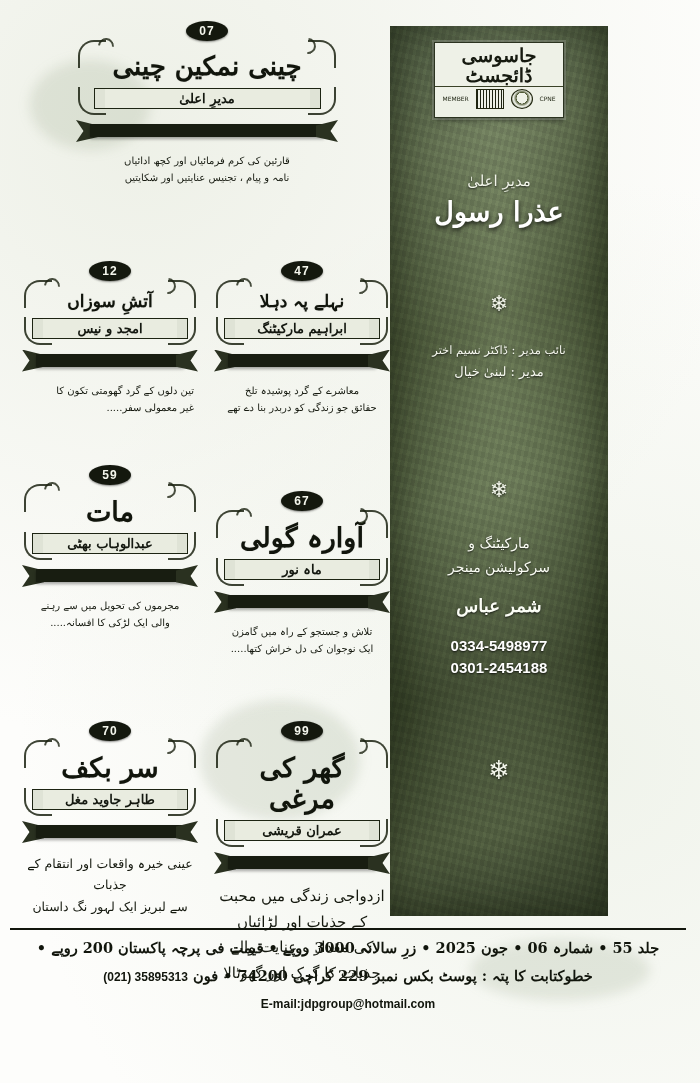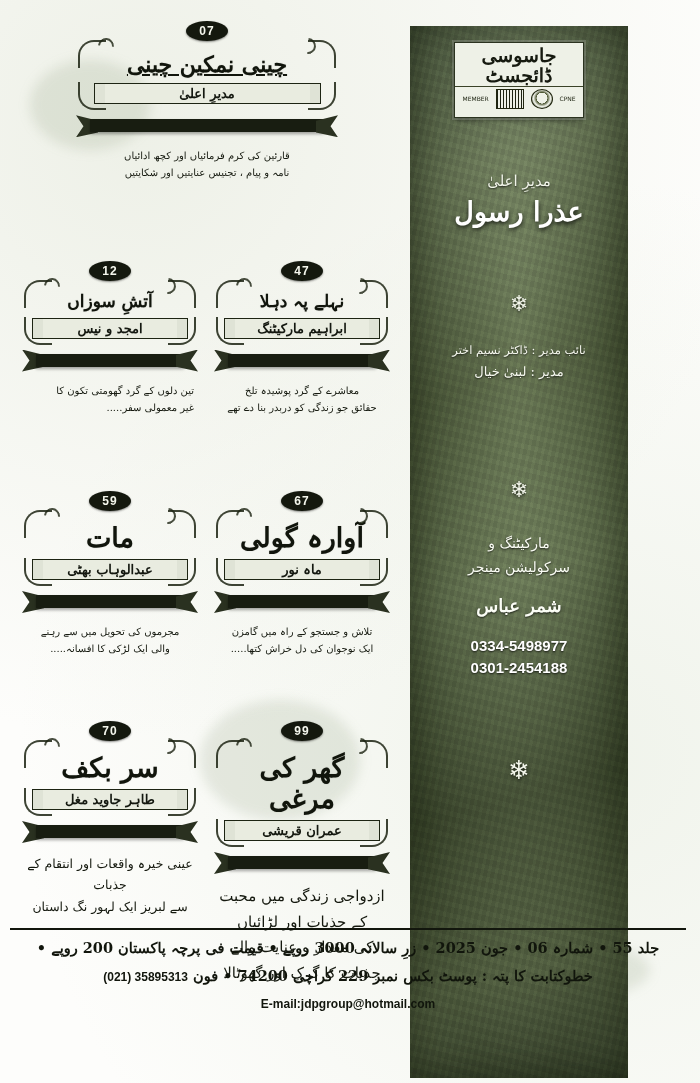--- a/index.html
+++ b/index.html
@@ -19,24 +19,24 @@
     position: absolute;
     inset: 0;
     background:
       radial-gradient(circle at 20% 12%, rgba(225,230,215,0.55) 0%, rgba(255,255,255,0) 55%),
       radial-gradient(circle at 85% 70%, rgba(215,225,205,0.35) 0%, rgba(255,255,255,0) 60%),
       #fdfdfb;
   }
   
   .spine {
     position: absolute;
-    left: 410px;
+    left: 390px;
     top: 26px;
     width: 218px;
-    height: 1052px;
+    height: 890px;
     background:
       linear-gradient(165deg, #5e6f4e 0%, #6f8059 14%, #55653f 34%, #6b7d54 52%, #4c5b39 72%, #697a52 88%, #49573a 100%);
     box-shadow: inset 0 0 38px rgba(20,30,10,0.55);
     overflow: hidden;
   }
   .spine:before {
     content: "";
     position: absolute;
     inset: 0;
     background:
@@ -231,21 +231,21 @@
     font-family: "DejaVu Serif", serif;
     font-weight: bold;
     font-size: 27px;
     line-height: 1.15;
     color: #11150c;
     padding: 6px 4px 2px;
     letter-spacing: 0.5px;
     text-shadow: 0 0 1px rgba(0,0,0,0.25);
   }
   .story-title.two-line { font-size: 17px; }
-  .story-title.big { font-size: 22px; text-decoration: underline; }
+  .story-title.big { font-size: 26px; }
 
   .author-ribbon {
     position: relative;
     margin: 4px auto 0;
     width: 82%;
     height: 19px;
     background: #e9ece0;
     border-top: 1px solid #1d2413;
     border-bottom: 1px solid #1d2413;
     font-family: "DejaVu Serif", serif;
@@ -466,21 +466,21 @@
       </div>
       <div class="banner">
         <span class="tail-l"></span>
         <span class="bar"></span>
         <span class="tail-r"></span>
       </div>
       <div class="blurb" style="white-space:pre-line;">تلاش و جستجو کے راہ میں گامزن
 ایک نوجوان کی دل خراش کتھا.....</div>
     </div>
 
-    <div class="story" style="left:8px; top:478px;">
+    <div class="story" style="left:8px; top:452px;">
       <div class="ornament">
         <span class="corner tl"></span>
         <span class="corner tr"></span>
         <span class="corner bl"></span>
         <span class="corner br"></span>
         <span class="curl a"></span>
         <span class="curl b"></span>
         <span class="page-badge">59</span>
         <div class="story-title">مات</div>
         <div class="author-ribbon">عبدالوہاب بھٹی</div>

